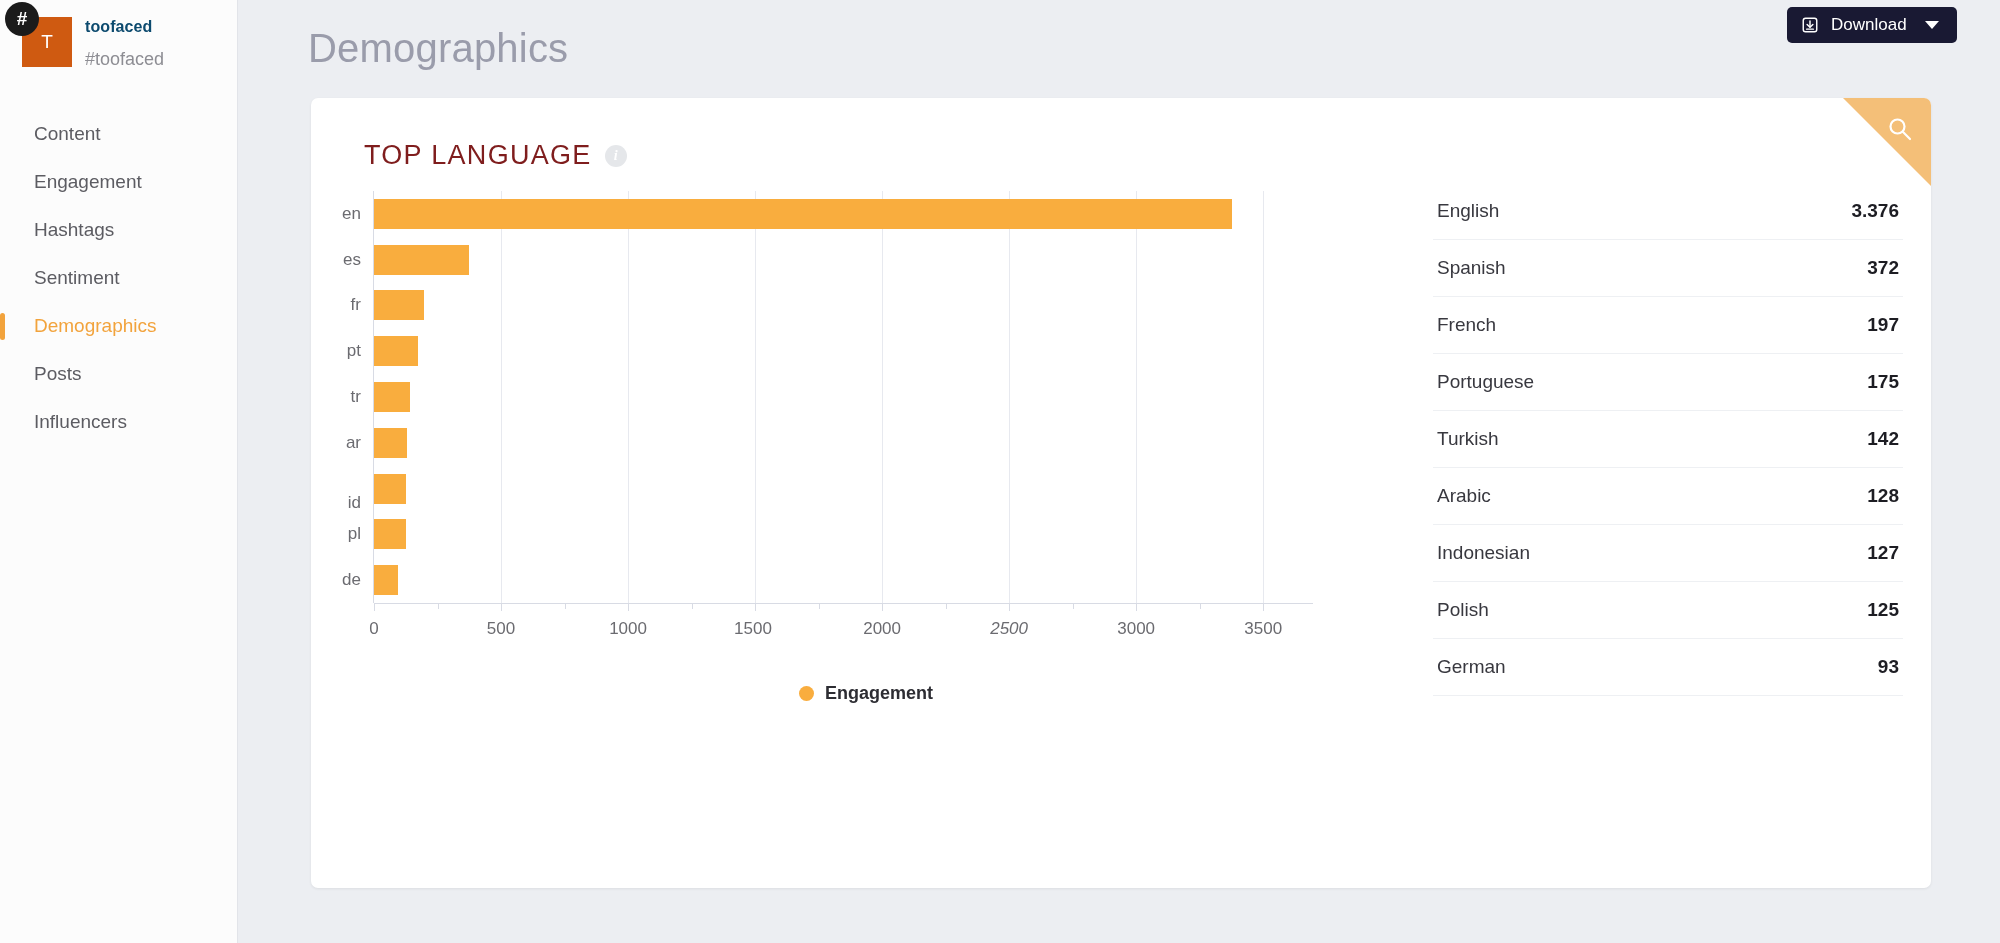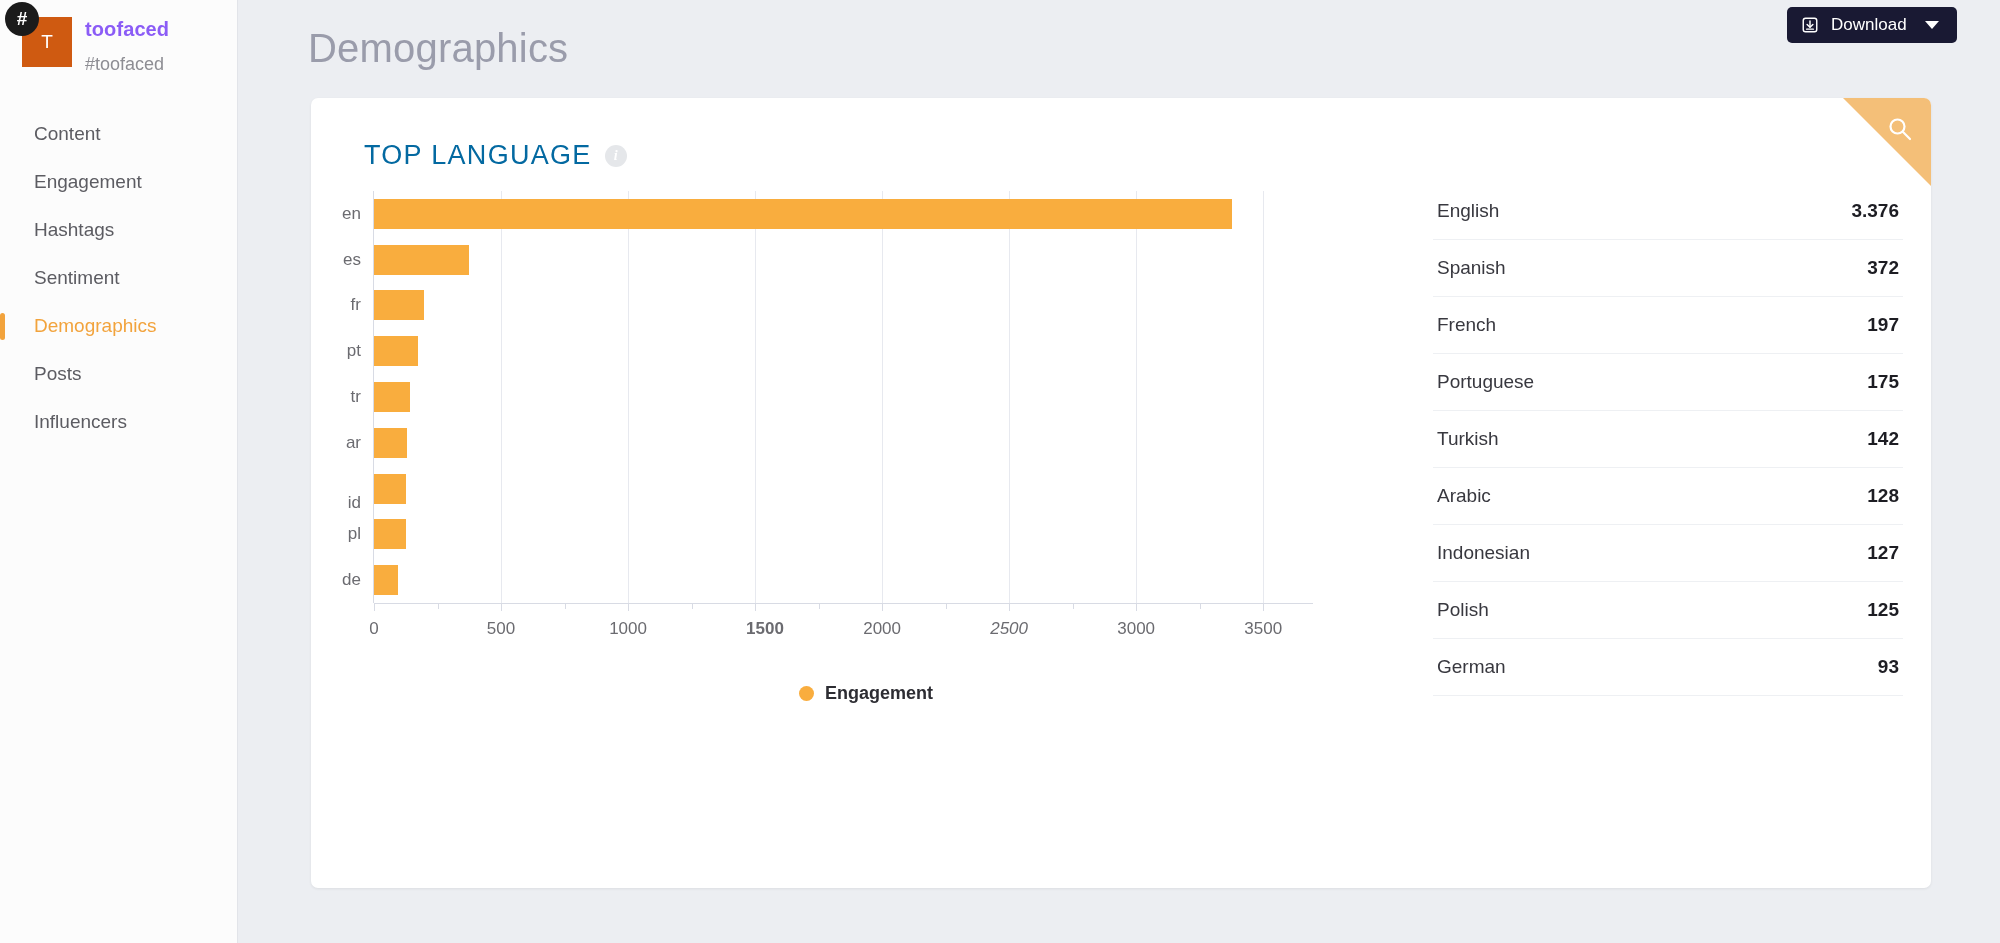--- a/index.html
+++ b/index.html
@@ -31,21 +31,21 @@
   }
   .hash-badge {
     position: absolute; left: 5px; top: 2px;
     width: 34px; height: 34px; border-radius: 50%;
     background: #1b1b1b; color: #fff;
     font-size: 19px; font-weight: bold;
     line-height: 34px; text-align: center;
     z-index: 2;
   }
   .brand-text { position: absolute; left: 85px; top: 18px; }
-  .brand-name { font-size: 20px; font-weight: bold; color: #8b5cf6; letter-spacing: .1px; }
+  .brand-name { font-size: 16px; font-weight: bold; color: #0c4a6e; letter-spacing: .1px; }
   .brand-handle { font-size: 18px; color: #8d8d93; margin-top: 13px; }
 
   .nav { margin-top: 14px; }
   .nav-item {
     position: relative;
     height: 48px; display: flex; align-items: center;
     padding-left: 34px;
     font-size: 19px; color: #5c5c62;
     cursor: pointer;
   }
@@ -106,21 +106,21 @@
     border-top: 88px solid #f4bf78;
     border-left: 88px solid transparent;
   }
   .corner-search .mag {
     position: absolute; right: 18px; top: 18px;
     width: 26px; height: 26px;
   }
 
   .card-title-row { display: flex; align-items: center; gap: 13px; padding: 42px 0 0 53px; }
   .card-title {
-    font-size: 27px; color: #0369a1; letter-spacing: 1.3px;
+    font-size: 27px; color: #7f1d1d; letter-spacing: 1.3px;
     font-family: "Liberation Sans", sans-serif;
   }
   .info-icon {
     width: 22px; height: 22px; border-radius: 50%;
     background: #e5e7ea; color: #ffffff;
     font-size: 14px; font-weight: bold; font-style: italic;
     line-height: 22px; text-align: center;
     font-family: "Liberation Serif", serif;
     cursor: pointer;
   }
@@ -285,21 +285,21 @@
             <div class="tick" style="left: 0px;"></div>
                 <div class="tick-label" style="left: 0px;">0</div>
                 <div class="gridline" style="left: 127.027px;"></div>
                 <div class="tick" style="left: 127.027px;"></div>
                 <div class="tick-label" style="left: 127.027px;">500</div>
                 <div class="gridline" style="left: 254.054px;"></div>
                 <div class="tick" style="left: 254.054px;"></div>
                 <div class="tick-label" style="left: 254.054px;">1000</div>
                 <div class="gridline" style="left: 381.081px;"></div>
                 <div class="tick" style="left: 381.081px;"></div>
-                <div class="tick-label" style="left: 391px; font-weight: bold;">1500</div>
+                <div class="tick-label" style="left: 379px;">1500</div>
                 <div class="gridline" style="left: 508.108px;"></div>
                 <div class="tick" style="left: 508.108px;"></div>
                 <div class="tick-label" style="left: 508.108px;">2000</div>
                 <div class="gridline" style="left: 635.135px;"></div>
                 <div class="tick" style="left: 635.135px;"></div>
                 <div class="tick-label" style="left: 635.135px; font-style: italic;">2500</div>
                 <div class="gridline" style="left: 762.162px;"></div>
                 <div class="tick" style="left: 762.162px;"></div>
                 <div class="tick-label" style="left: 762.162px;">3000</div>
                 <div class="gridline" style="left: 889.189px;"></div>

